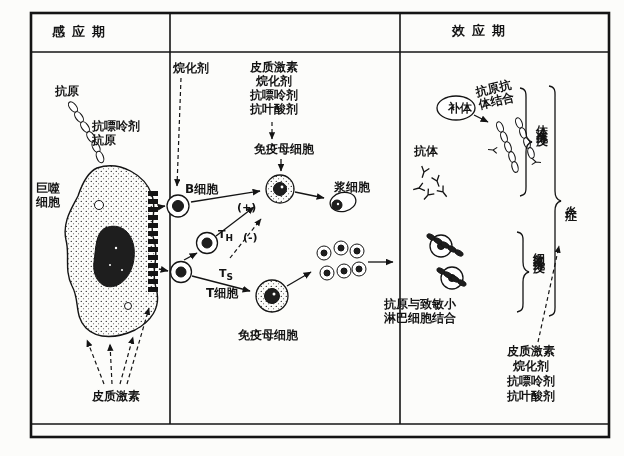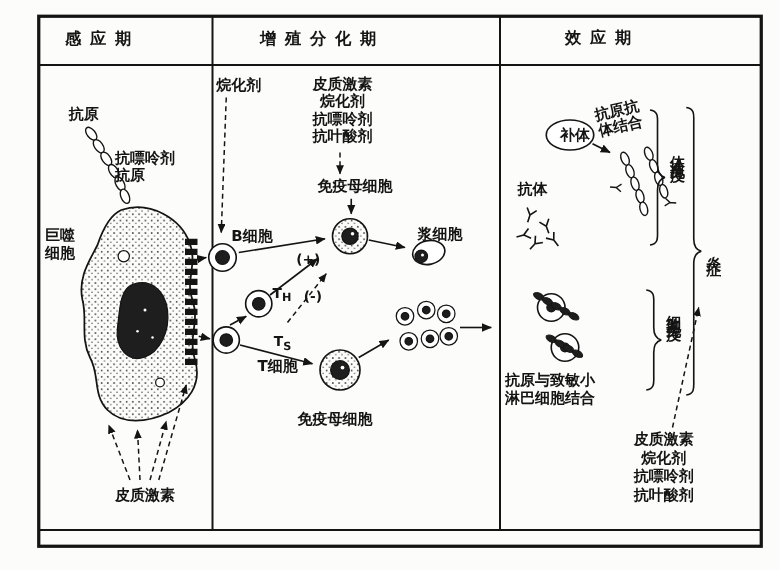--- a/index.html
+++ b/index.html
@@ -204,21 +204,20 @@
     <path d="M517,232 C524,233 523,238 523,244 L523,262 C523,268 525,271 529,272
              C525,273 523,276 523,282 L523,300 C523,306 524,311 517,312"></path>
     <path d="M549,86 C556,87 555,92 555,98 L555,191 C555,197 557,200 561,201
              C557,202 555,205 555,211 L555,304 C555,310 556,315 549,316"></path>
   </g>
 
   <path d="M538,342 L559,246" stroke="#141414" stroke-width="1.2" stroke-dasharray="4 3" fill="none" marker-end="url(#ah)"></path>
 </svg>
 
 <div class="lbl hdr" style="left:52px;top:25px">感应期</div>
-<div class="lbl hdr" style="left:208px;top:25px">增殖分化期</div>
 <div class="lbl hdr" style="left:452px;top:24px">效应期</div>
 
 <div class="lbl" style="left:55px;top:84px">抗原</div>
 <div class="lbl" style="left:92px;top:119px">抗嘌呤剂
 抗原</div>
 <div class="lbl" style="left:36px;top:181px;width:28px">巨噬
 细胞</div>
 <div class="lbl" style="left:92px;top:389px">皮质激素</div>
 
 <div class="lbl" style="left:173px;top:61px">烷化剂</div>
@@ -240,20 +239,20 @@
 <div class="lbl" style="left:206px;top:286px">T细胞</div>
 <div class="lbl" style="left:238px;top:328px">免疫母细胞</div>
 
 <div class="lbl" style="left:448px;top:101px">补体</div>
 <div class="lbl rot" style="left:477px;top:82px;line-height:13px">抗原抗
 体结合</div>
 <div class="lbl" style="left:414px;top:144px">抗体</div>
 <div class="lbl v" style="left:535px;top:115px">体液免疫</div>
 <div class="lbl v" style="left:532px;top:242px">细胞免疫</div>
 <div class="lbl v" style="left:564px;top:196px">炎症</div>
-<div class="lbl" style="left:404px;top:297px">抗原与致敏小
+<div class="lbl" style="left:384px;top:297px">抗原与致敏小
 淋巴细胞结合</div>
 <div class="lbl ctr" style="left:500px;top:344px;width:62px;line-height:15px">皮质激素
 烷化剂
 抗嘌呤剂
 抗叶酸剂</div>
 
 </div>
 
 </body></html>

